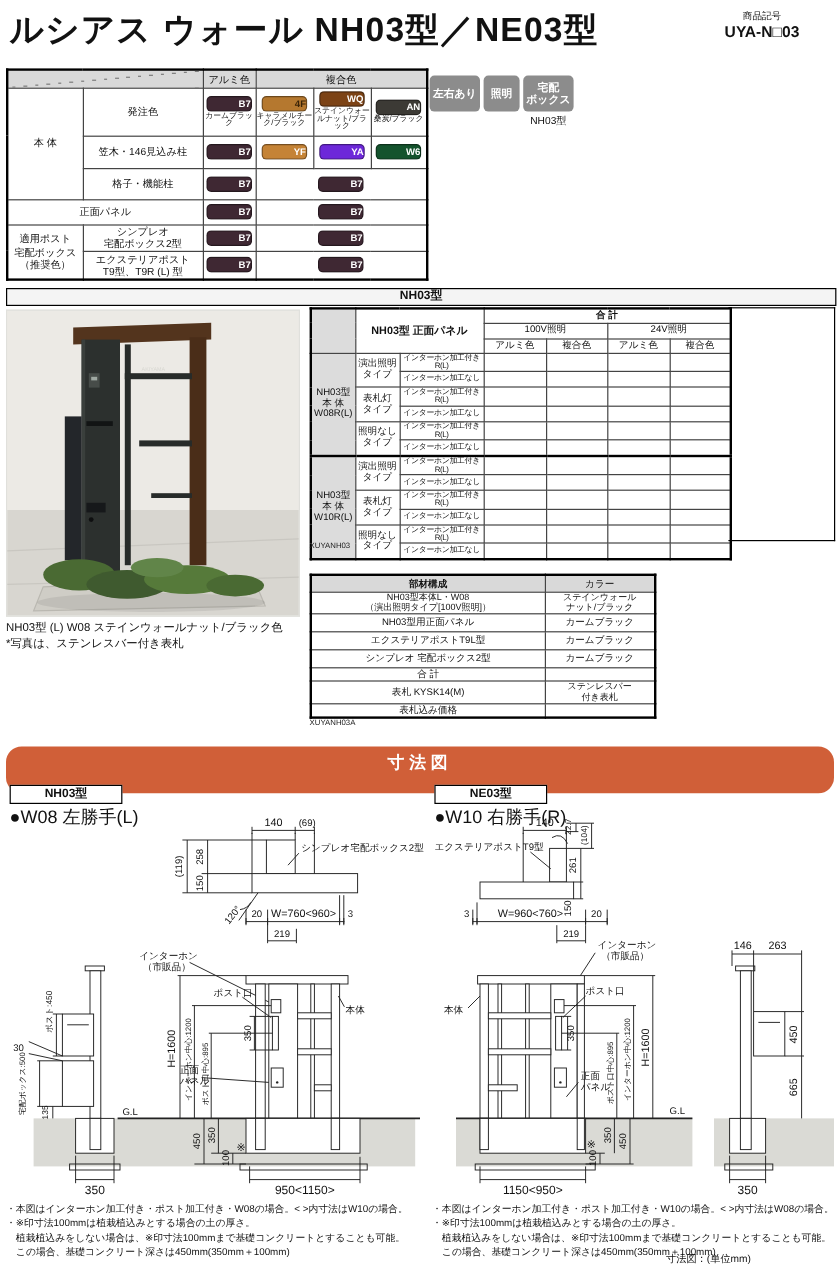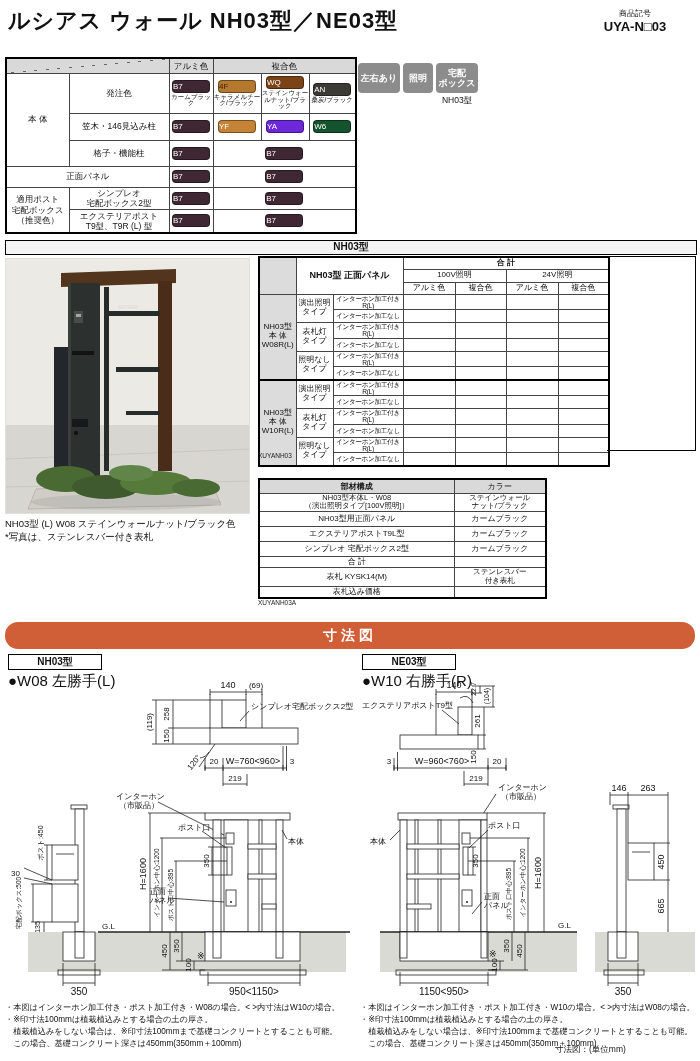--- a/index.html
+++ b/index.html
@@ -1,32 +1,32 @@
 <!DOCTYPE html>
 <html><head>
 <meta charset="utf-8">
 <style>
   html,body{margin:0;padding:0;background:#fff}
   #page{position:relative;width:700px;height:1061px;background:#fff;overflow:hidden;
         font-family:"Liberation Sans","DejaVu Sans",sans-serif;color:#111}
   .abs{position:absolute}
   .ml{white-space:pre-line}
   
-  .title{font-size:22px;font-weight:bold;letter-spacing:1px}
+  .title{font-size:28px;font-weight:bold;letter-spacing:1px}
   .codelbl{font-size:8px;text-align:center}
   .codeval{font-size:13px;font-weight:bold;text-align:center}
   
   table{border-collapse:collapse;table-layout:fixed}
   .ctab,.ptab,.parts{border:2px solid #000}
   .ctab td,.ptab td,.parts td{border:1px solid #444;text-align:center;vertical-align:middle;padding:0;overflow:hidden}
   .ctab td{font-size:8.5px;line-height:1.2}
   .hd{background:#d9d9d9}
   .diag{background-image:linear-gradient(to bottom right,transparent 49.5%,#666 49.5%,#666 50.4%,transparent 50.4%)}
-  .sw{display:inline-block;width:36px;height:11px;border-radius:4px;color:#fff;font-size:8px;font-weight:normal;
-      line-height:11px;text-align:left;border:1px solid rgba(0,0,0,.4)}
+  .sw{display:inline-block;width:36px;height:11px;border-radius:4px;color:#fff;font-size:8px;font-weight:bold;
+      line-height:11px;text-align:right;border:1px solid rgba(0,0,0,.4)}
   .c-b7{background:#3f2833}.c-4f{background:#b5782f;color:#3b2408}.c-wq{background:#7c4316}
   .c-an{background:#3c3a35}.c-yf{background:#c58336}.c-ya{background:#6d28d9}.c-w6{background:#14532d}
   .swl{font-size:6.5px;line-height:1;margin-top:1px}
   
   .badge{position:absolute;background:#8c8c8c;border-radius:4px;color:#fff;font-size:9px;font-weight:bold;
          display:flex;align-items:center;justify-content:center;text-align:center;line-height:1.15}
   
   .secbar{border:1px solid #000;background:#f4f4f4;text-align:center;font-size:10px;font-weight:bold;line-height:12px}
   
   .ptab td{font-size:8px;line-height:1.1}
@@ -344,21 +344,21 @@
 付き表札</td>
         </tr>
     <tr style="height:12px">
           <td>表札込み価格</td>
           <td></td>
         </tr>
   </tbody>
     </table>
   <div class="abs tinycode" style="left:258px;top:599px">XUYANH03A</div>
 
-  <div class="abs banner" style="left:5px;top:622px;width:690px;height:27px">寸法図</div>
+  <div class="abs banner" style="left:5px;top:622px;width:690px;height:39px">寸法図</div>
 
   <div class="abs modelbox" style="left:8px;top:654px;width:92px;height:14px">NH03型</div>
   <div class="abs variant" style="left:8px;top:672px">●W08 左勝手(L)</div>
   <div class="abs modelbox" style="left:362px;top:654px;width:92px;height:14px">NE03型</div>
   <div class="abs variant" style="left:362px;top:672px">●W10 右勝手(R)</div>
 
   <svg class="dwg abs" style="left:0;top:678px" width="358" height="330" viewBox="0 0 358 330">
     <defs>
       <pattern id="hatchL" width="5" height="5" patternUnits="userSpaceOnUse" patternTransform="rotate(45)">
         <rect width="5" height="5" fill="#fff" stroke="none"></rect>

